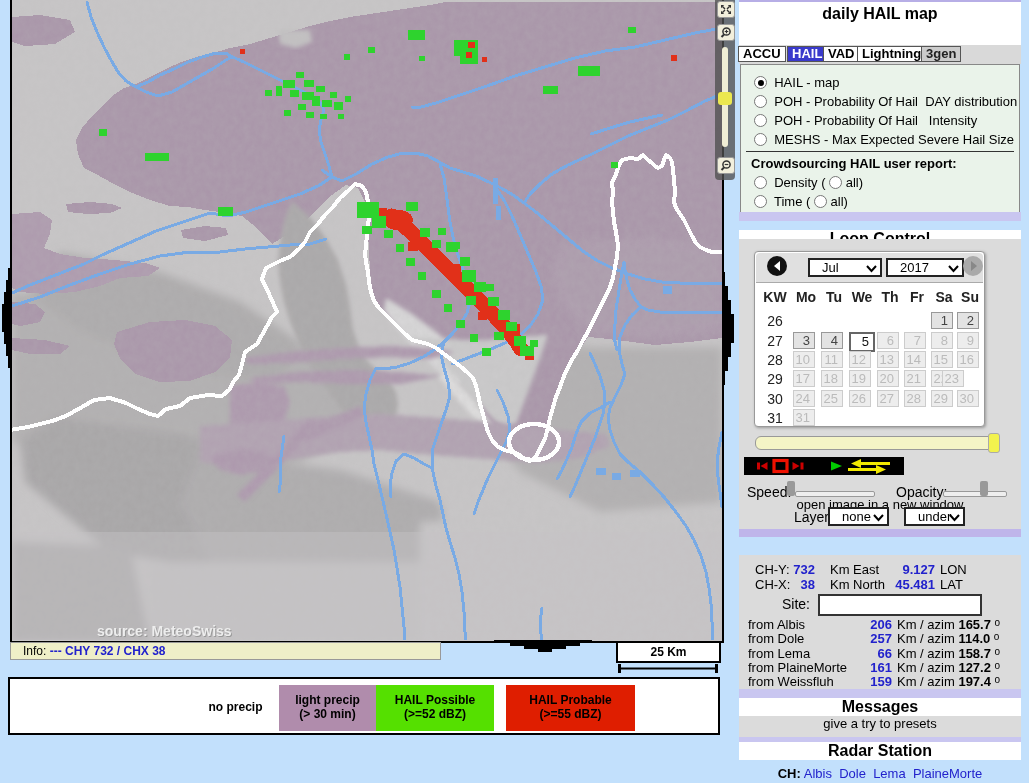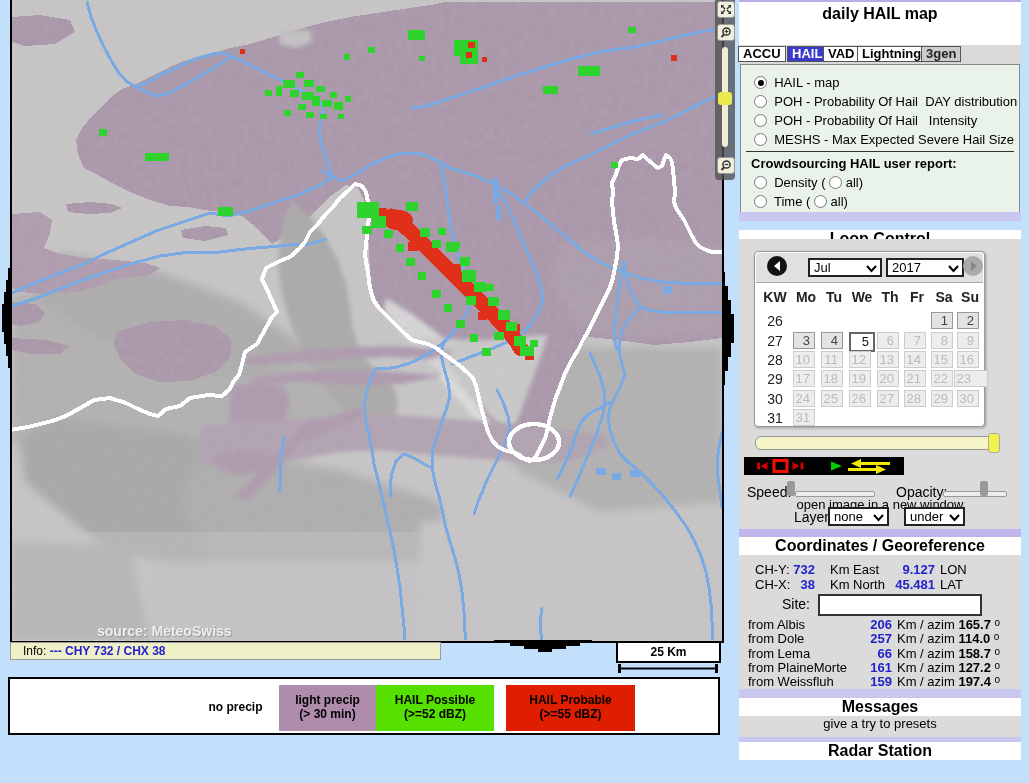--- a/index.html
+++ b/index.html
@@ -30,21 +30,21 @@
 #msgbar{top:716px;height:21px;background:#dbdbdb;text-align:center;font-size:13px}
 #gap4{top:737px;height:5px;background:#c9c6f0}
 #radarhdr{top:742px;height:18px}
 #chlinks{top:766px;height:17px;background:transparent;font-size:13px;text-align:center}
 .blue{color:#2222cc}
 .bluebold{color:#2222cc;font-weight:bold}
 
 #cal{position:absolute;left:15px;top:12px;width:229px;height:174px;background:#fff;border:1px solid #999;border-radius:4px;box-shadow:1px 1px 3px rgba(0,0,0,.3)}
 #calhead{position:absolute;left:1px;top:1px;width:227px;height:29px;background:#e0e0e0;border-bottom:1px solid #aaa;border-radius:4px 4px 0 0}
 .cbtn{position:absolute;width:20px;height:20px;border-radius:50%;top:4px}
-.sel{position:absolute;height:19px;background:#fff;border:2px solid #222;font-size:13px;line-height:15px;padding-left:4px;box-sizing:border-box}
+.sel{position:absolute;height:19px;background:#fff;border:2px solid #222;font-size:13px;line-height:15px;padding-left:12px;box-sizing:border-box}
 .sel svg{position:absolute;right:3px;top:5px}
 .dayhdr{position:absolute;font-weight:bold;font-size:14px;color:#222}
 .wk{position:absolute;font-size:14px;color:#222}
 .dcell{position:absolute;width:22px;height:15px;font-size:13px;text-align:right;padding-right:4px;line-height:15px;box-sizing:content-box}
 .den{background:#e3e3e3;border:1px solid #999;color:#444}
 .dds{background:#ededed;border:1px solid #ccc;color:#bbb}
 .dsel{background:#fff;border:2px solid #666;color:#111}
 
 .crow{position:absolute;white-space:nowrap;font-size:13px}
 
@@ -361,21 +361,21 @@
           <div class="dcell dds" style="left:122px;top:99px;width:16px;height:15px;padding-right:4px">13</div>
           <div class="dcell dds" style="left:149px;top:99px;width:16px;height:15px;padding-right:4px">14</div>
           <div class="dcell dds" style="left:176px;top:99px;width:16px;height:15px;padding-right:4px">15</div>
           <div class="dcell dds" style="left:202px;top:99px;width:16px;height:15px;padding-right:4px">16</div>
           <div class="dcell dds" style="left:38px;top:118px;width:16px;height:15px;padding-right:4px">17</div>
           <div class="dcell dds" style="left:66px;top:118px;width:16px;height:15px;padding-right:4px">18</div>
           <div class="dcell dds" style="left:94px;top:118px;width:16px;height:15px;padding-right:4px">19</div>
           <div class="dcell dds" style="left:122px;top:118px;width:16px;height:15px;padding-right:4px">20</div>
           <div class="dcell dds" style="left:149px;top:118px;width:16px;height:15px;padding-right:4px">21</div>
           <div class="dcell dds" style="left:176px;top:118px;width:16px;height:15px;padding-right:4px">22</div>
-          <div class="dcell dds" style="left:199px;top:118px;width:16px;height:15px;padding-right:16px">23</div>
+          <div class="dcell dds" style="left:187px;top:118px;width:16px;height:15px;padding-right:4px">23</div>
           <div class="dcell dds" style="left:38px;top:138px;width:16px;height:15px;padding-right:4px">24</div>
           <div class="dcell dds" style="left:66px;top:138px;width:16px;height:15px;padding-right:4px">25</div>
           <div class="dcell dds" style="left:94px;top:138px;width:16px;height:15px;padding-right:4px">26</div>
           <div class="dcell dds" style="left:122px;top:138px;width:16px;height:15px;padding-right:4px">27</div>
           <div class="dcell dds" style="left:149px;top:138px;width:16px;height:15px;padding-right:4px">28</div>
           <div class="dcell dds" style="left:176px;top:138px;width:16px;height:15px;padding-right:4px">29</div>
           <div class="dcell dds" style="left:202px;top:138px;width:16px;height:15px;padding-right:4px">30</div>
           <div class="dcell dds" style="left:38px;top:157px;width:16px;height:15px;padding-right:4px">31</div>
         </div>
     </div>
@@ -409,21 +409,20 @@
     <div style="position:absolute;left:0;top:258px;width:282px;text-align:center;font-size:13px">open image in a new window</div>
     <div style="position:absolute;left:55px;top:270px;font-size:14px">Layer:</div>
     <div class="sel" style="left:89px;top:268px;width:61px">none<svg width="11" height="8">
           <path d="M1 1 L5.5 6 L10 1" stroke="#000" stroke-width="2" fill="none"></path>
         </svg></div>
     <div class="sel" style="left:165px;top:268px;width:61px">under<svg width="11" height="8">
           <path d="M1 1 L5.5 6 L10 1" stroke="#000" stroke-width="2" fill="none"></path>
         </svg></div>
   </div>
   <div class="sect" id="gap2"></div>
-  <div class="sect hdr" id="coordhdr">Coordinates / Georeference</div>
   <div class="sect" id="coordp">
     <div class="crow" style="left:16px;top:7px">CH-Y:</div>
     <div class="crow bluebold" style="left:36px;top:7px;width:40px;text-align:right">732</div>
     <div class="crow" style="left:91px;top:7px">Km East</div>
     <div class="crow bluebold" style="left:146px;top:7px;width:50px;text-align:right">9.127</div>
     <div class="crow" style="left:201px;top:7px">LON</div>
     <div class="crow" style="left:16px;top:22px">CH-X:</div>
     <div class="crow bluebold" style="left:36px;top:22px;width:40px;text-align:right">38</div>
     <div class="crow" style="left:91px;top:22px">Km North</div>
     <div class="crow bluebold" style="left:146px;top:22px;width:50px;text-align:right">45.481</div>
@@ -444,20 +443,21 @@
     <div class="crow" style="left:158px;top:76px">Km / azim <b>114.0</b> <span style="font-size:10px;vertical-align:3px">o</span></div>
     <div class="crow" style="left:158px;top:91px">Km / azim <b>158.7</b> <span style="font-size:10px;vertical-align:3px">o</span></div>
     <div class="crow" style="left:158px;top:105px">Km / azim <b>127.2</b> <span style="font-size:10px;vertical-align:3px">o</span></div>
     <div class="crow" style="left:158px;top:119px">Km / azim <b>197.4</b> <span style="font-size:10px;vertical-align:3px">o</span></div>
   </div>
   <div class="sect" id="gap3"></div>
   <div class="sect hdr" id="msghdr">Messages</div>
   <div class="sect" id="msgbar">give a try to presets</div>
   <div class="sect" id="gap4"></div>
   <div class="sect hdr" id="radarhdr">Radar Station</div>
+  <div class="sect" id="chlinks" style="background:transparent"><b>CH:</b> <span class="blue">Albis</span>&nbsp; <span class="blue">Dole</span>&nbsp; <span class="blue">Lema</span>&nbsp; <span class="blue">PlaineMorte</span></div>
 </div>
 
 <div class="abs" id="infobar">Info: <span class="bluebold">--- CHY 732 / CHX 38</span></div>
 
 <div class="abs" id="scalebox">25 Km</div>
 <div class="abs" id="legend">
   <div class="lcell" style="left:182px;width:87px;background:#fff;line-height:44px">no precip</div>
   <div class="lcell" style="left:269px;width:97px;background:#b08cac">
       <div>light precip<br>(&gt; 30 min)</div>
     </div>

